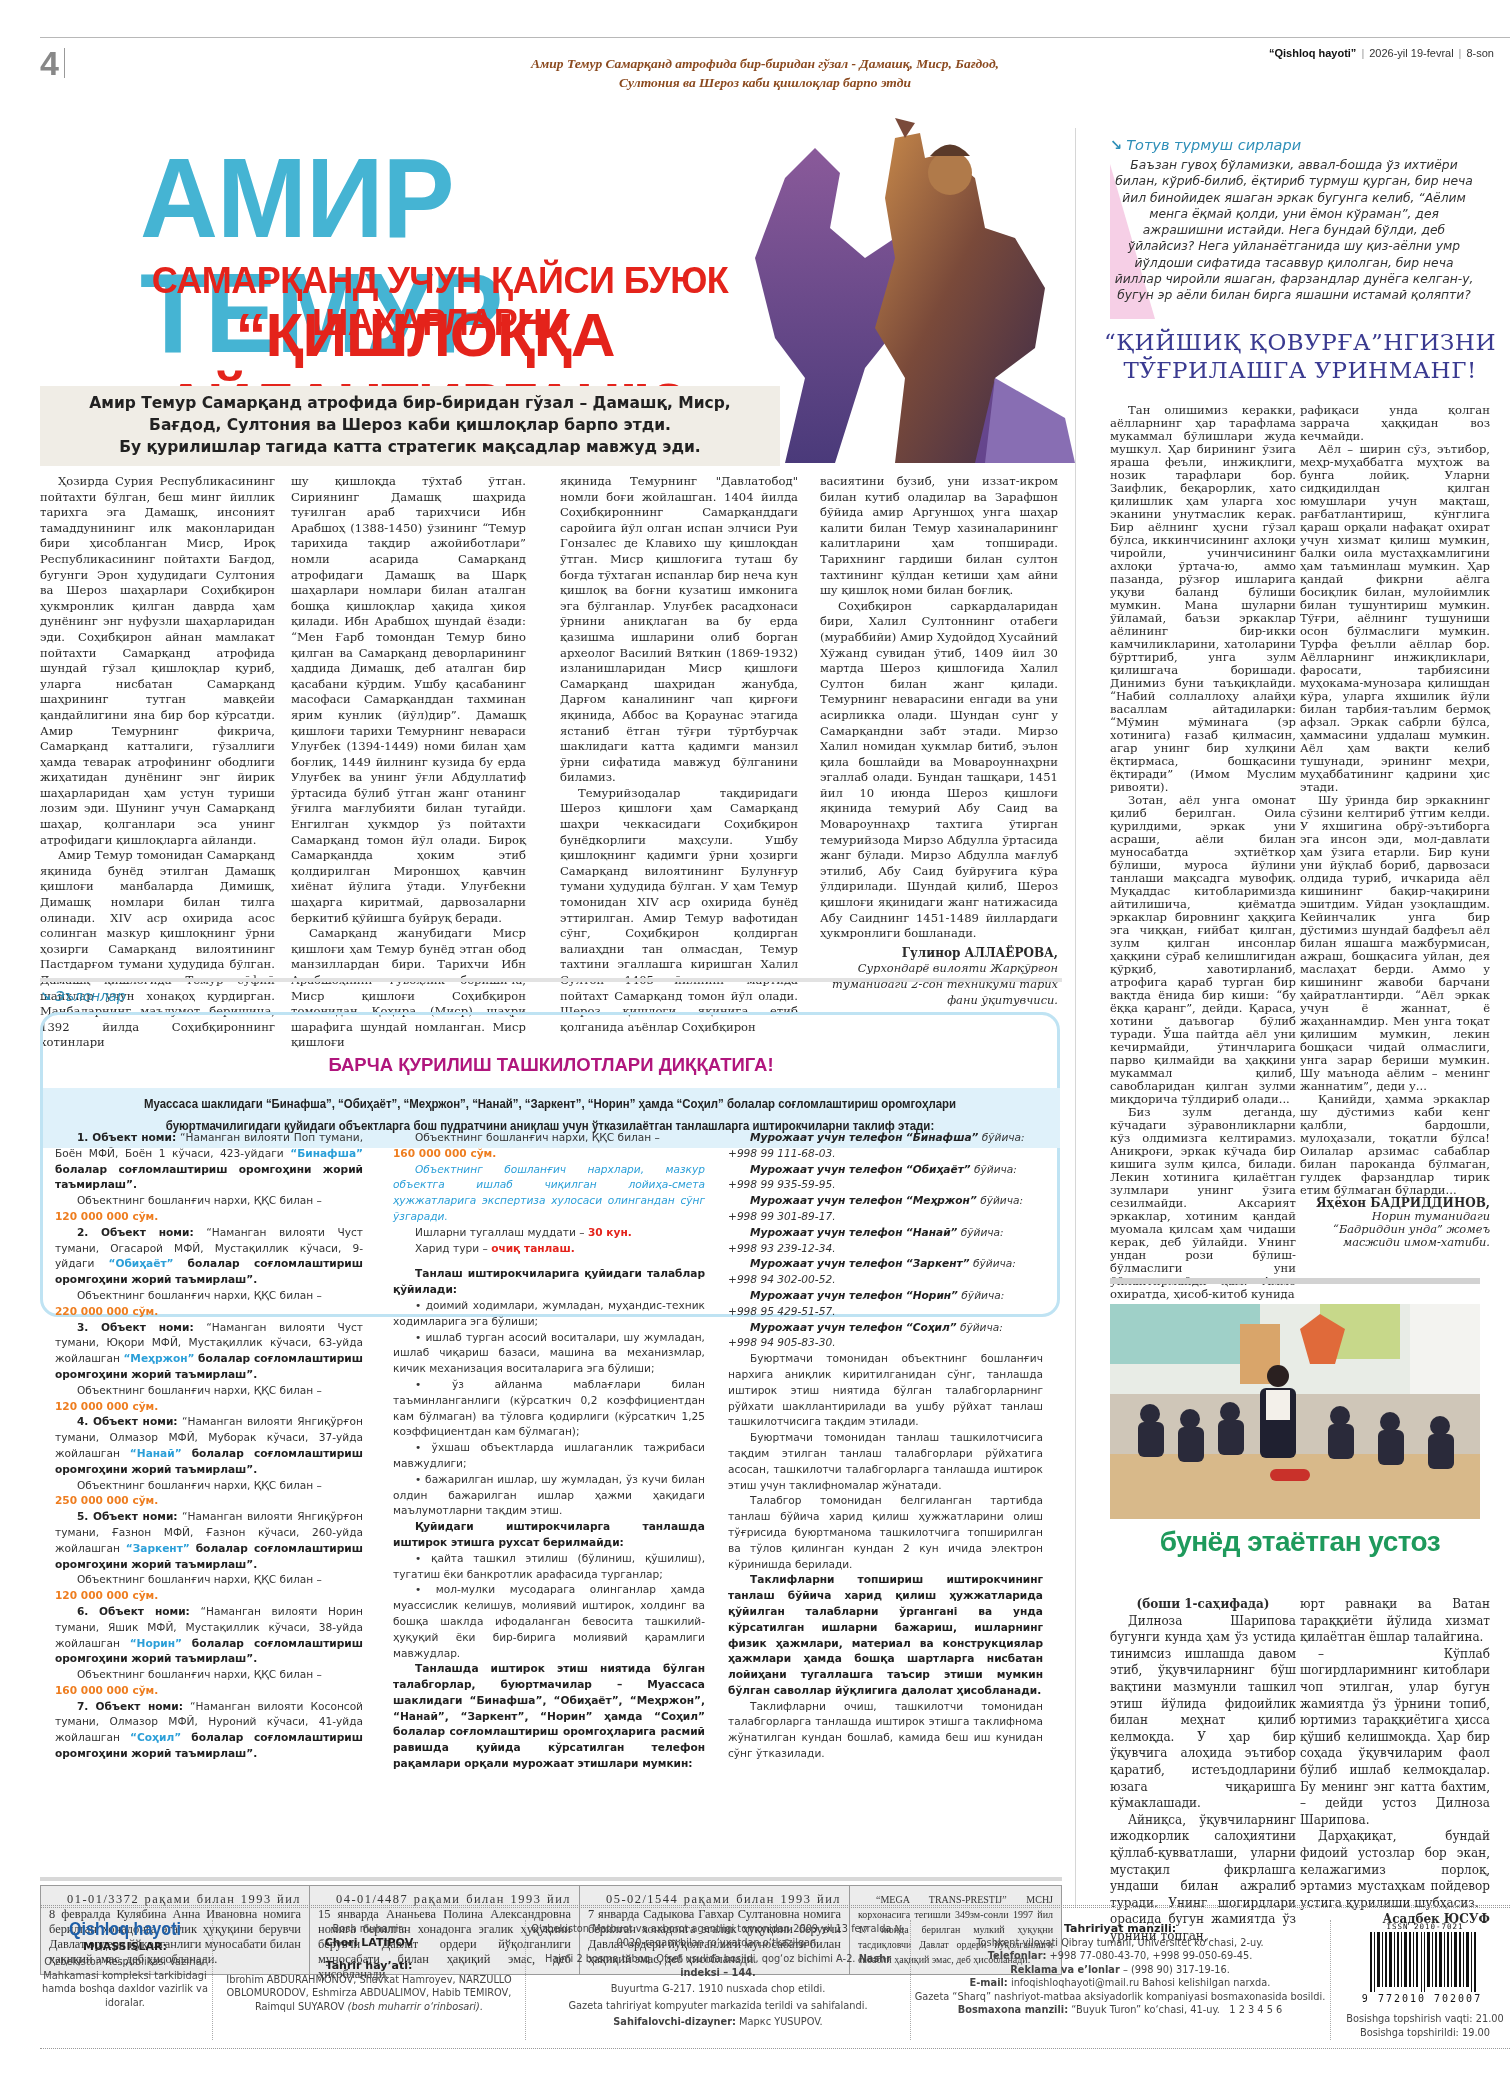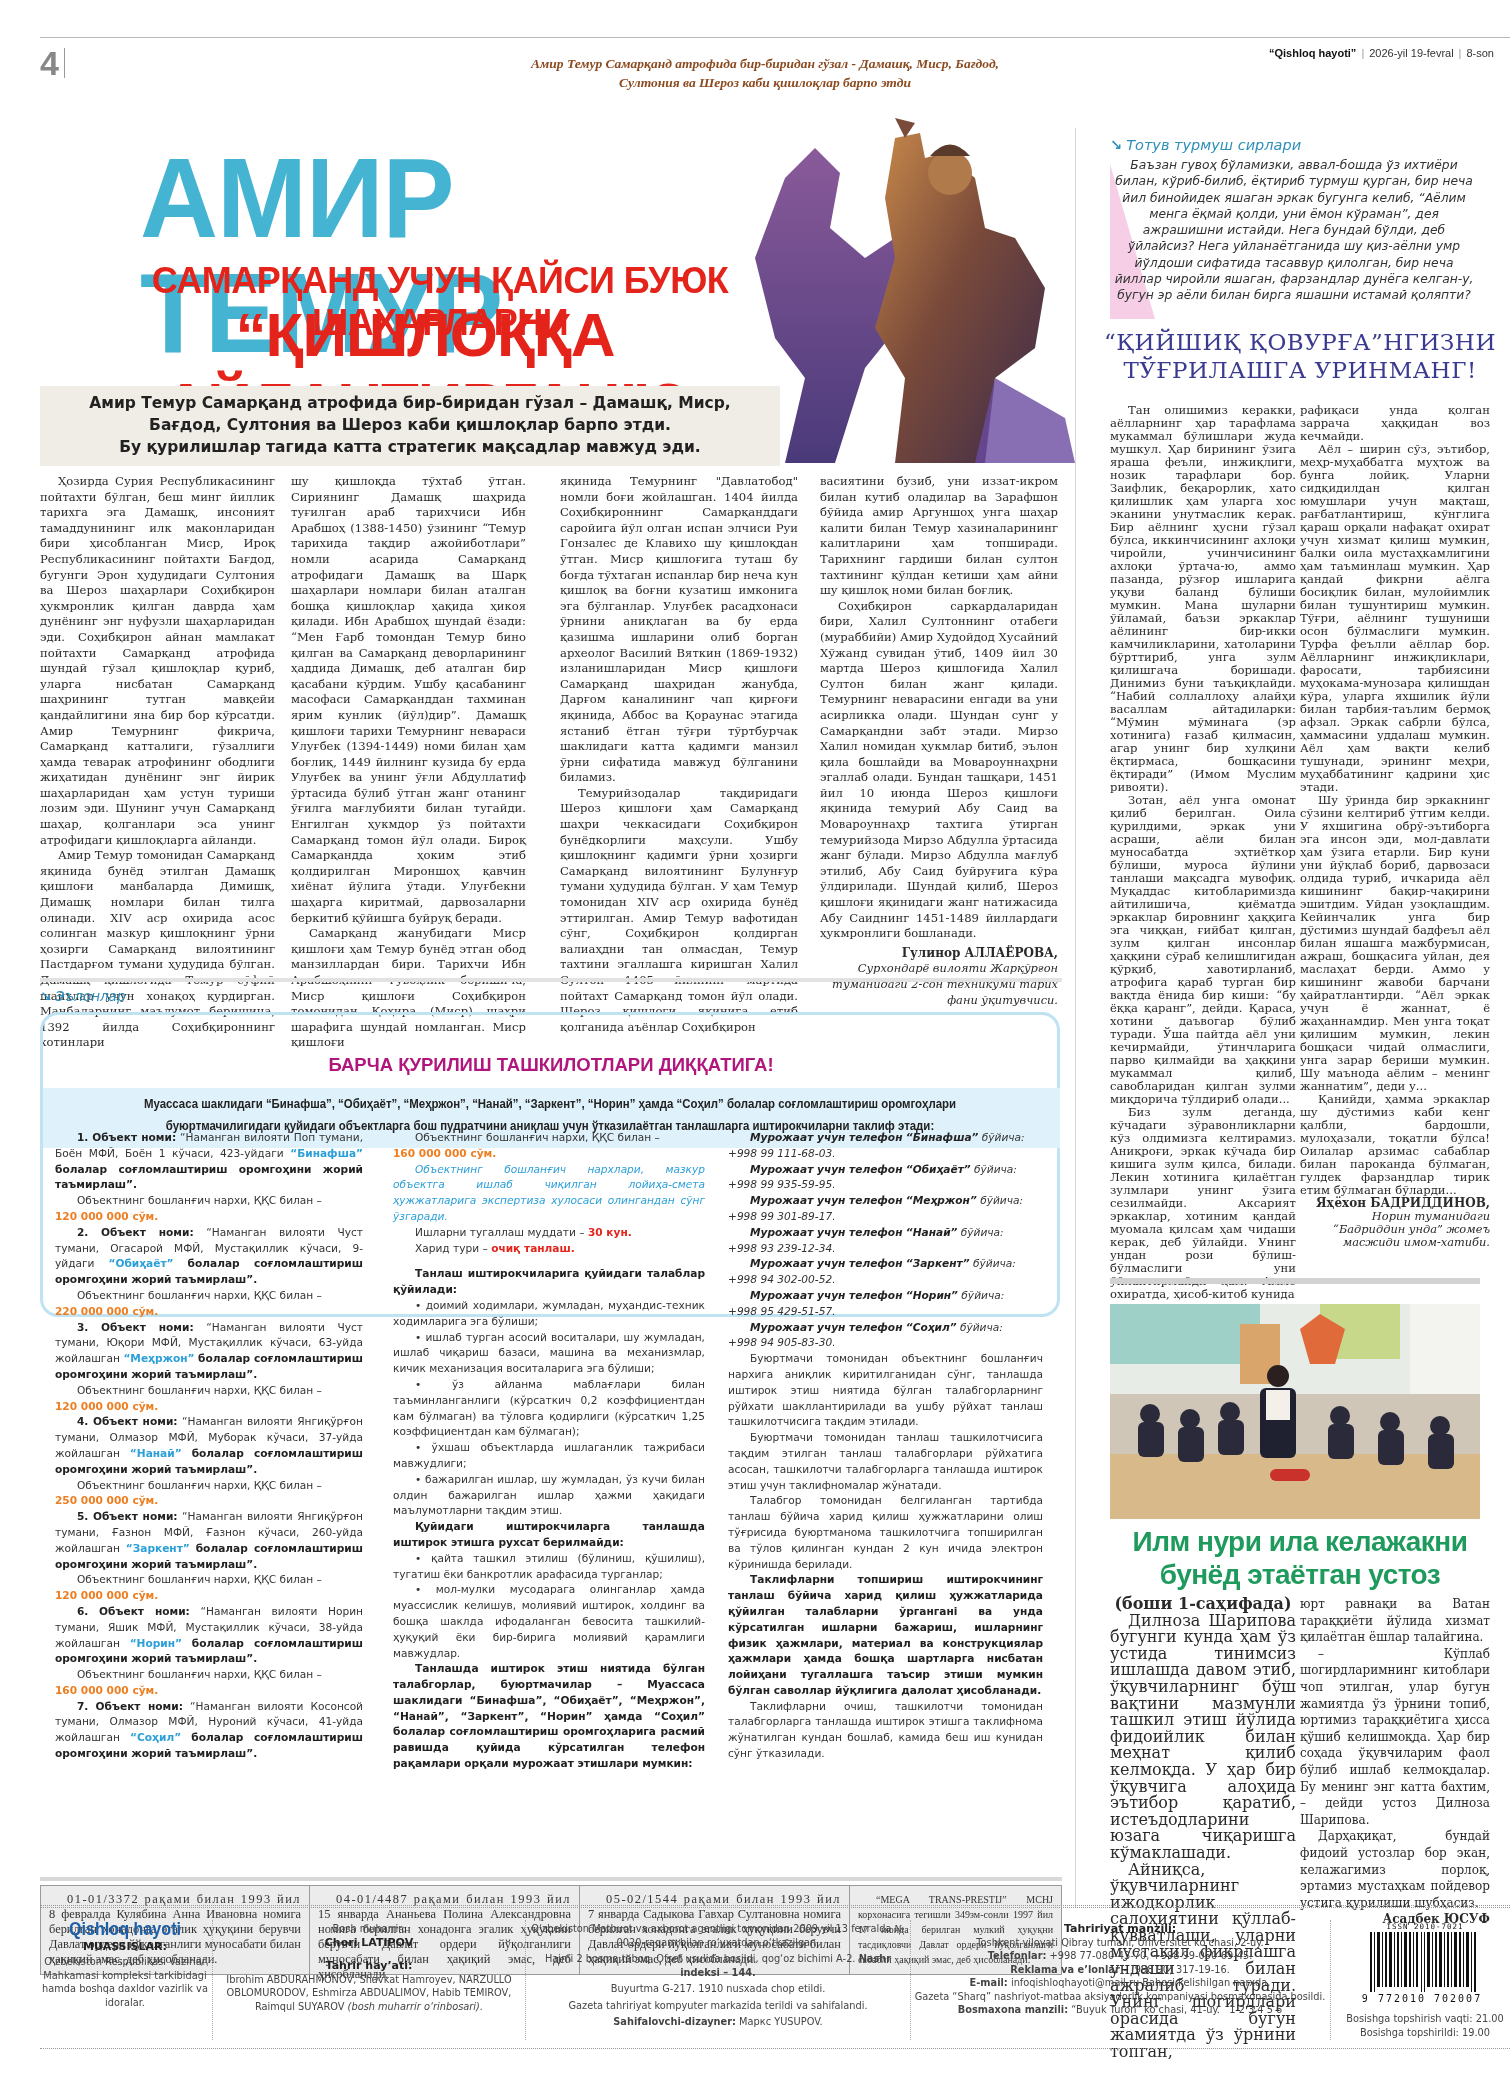--- a/index.html
+++ b/index.html
@@ -68,21 +68,21 @@
   .r-tri { left: 1110px; top: 164px; width: 0; height: 0; border-left: 45px solid #f6cfe6; border-top: 155px solid transparent; }
   .r-title { left: 1100px; top: 328px; width: 400px; text-align: center; font-family: "DejaVu Serif", serif; font-size: 23px; line-height: 28px; color: #3a3a90; letter-spacing: 0.5px; }
   .r-col { font-size: 11.6px; line-height: 13px; text-align: justify; color: #2a2a2a; }
   .r-col p { text-indent: 18px; }
   .r-c1 { left: 1110px; top: 404px; width: 186px; }
   .r-c2 { left: 1300px; top: 404px; width: 190px; }
 
   .r-sep { left: 1110px; top: 1278px; width: 370px; height: 6px; background: #d2d2d2; }
   .photo { left: 1110px; top: 1304px; width: 370px; height: 215px; }
   .r-title2 { left: 1090px; top: 1525px; width: 420px; text-align: center; font-family: "Liberation Sans", sans-serif; font-weight: bold; font-size: 28px; line-height: 33px; color: #1e9a5c; letter-spacing: -0.5px; }
-  .r-c3 { left: 1110px; top: 1596px; width: 186px; font-size: 16px; line-height: 16.6px; }
+  .r-c3 { left: 1110px; top: 1596px; width: 186px; font-size: 12px; line-height: 16.6px; }
   .r-c4 { left: 1300px; top: 1596px; width: 190px; font-size: 12px; line-height: 16.6px; }
 
   .foot-top { left: 40px; top: 1905px; width: 1470px; height: 3px; border-top: 1px dotted #999; border-bottom: 1px dotted #999; }
   .foot-bot { left: 40px; top: 2048px; width: 1470px; height: 1px; border-top: 1px dotted #999; }
   .foot-div { top: 1920px; width: 1px; height: 120px; border-left: 1px dotted #aaa; }
   .fcol { top: 1922px; font-family: "DejaVu Sans", sans-serif; font-size: 9.8px; line-height: 13.5px; color: #444; text-align: center; }
   .f-logo { font-family: "Liberation Sans", sans-serif; font-weight: bold; font-size: 19px; color: #1d5fa8; transform: scaleX(0.85); display: block; }
   .f-h { font-weight: bold; color: #222; font-size: 11px; }
   .barcode { left: 1368px; top: 1924px; width: 112px; height: 68px; }
   .isbn { left: 1355px; top: 1922px; width: 140px; text-align: center; font-family: "DejaVu Sans Mono", monospace; font-size: 7.5px; color: #111; letter-spacing: 1px; }
@@ -284,21 +284,20 @@
       <rect x="268" y="126" width="26" height="35" rx="6"></rect>
     <circle cx="330" cy="122" r="10"></circle>
       <rect x="318" y="130" width="26" height="35" rx="6"></rect>
   </g>
   <circle cx="168" cy="72" r="11" fill="#2a2020"></circle>
   <rect x="150" y="84" width="36" height="70" rx="6" fill="#1f2030"></rect>
   <rect x="156" y="86" width="24" height="30" fill="#f3f0ea"></rect>
   <rect x="160" y="165" width="40" height="12" rx="6" fill="#c9312a"></rect>
 </svg>
 <div class="abs r-title2">
-  <div>Илм нури ила келажакни</div>
   <div>бунёд этаётган устоз</div>
 </div>
 <div class="abs col r-c3">
   <div style="text-align:center;font-weight:bold">(боши 1-саҳифада)</div>
   <p>Дилноза Шарипова бугунги кунда ҳам ўз устида тинимсиз ишлашда давом этиб, ўқувчиларнинг бўш вақтини мазмунли ташкил этиш йўлида фидоийлик билан меҳнат қилиб келмоқда. У ҳар бир ўқувчига алоҳида эътибор қаратиб, истеъдодларини юзага чиқаришга кўмаклашади.</p>
   <p>Айниқса, ўқувчиларнинг ижодкорлик салоҳиятини қўллаб-қувватлаши, уларни мустақил фикрлашга ундаши билан ажралиб туради. Унинг шогирдлари орасида бугун жамиятда ўз ўрнини топган,</p>
 </div>
 <div class="abs col r-c4">
   <p style="text-indent:0">юрт равнақи ва Ватан тараққиёти йўлида хизмат қилаётган ёшлар талайгина.</p>
   <p>– Кўплаб шогирдларимнинг китоблари чоп этилган, улар бугун жамиятда ўз ўрнини топиб, юртимиз тараққиётига ҳисса қўшиб келишмоқда. Ҳар бир соҳада ўқувчиларим фаол бўлиб ишлаб келмоқдалар. Бу менинг энг катта бахтим, – дейди устоз Дилноза Шарипова.</p>

